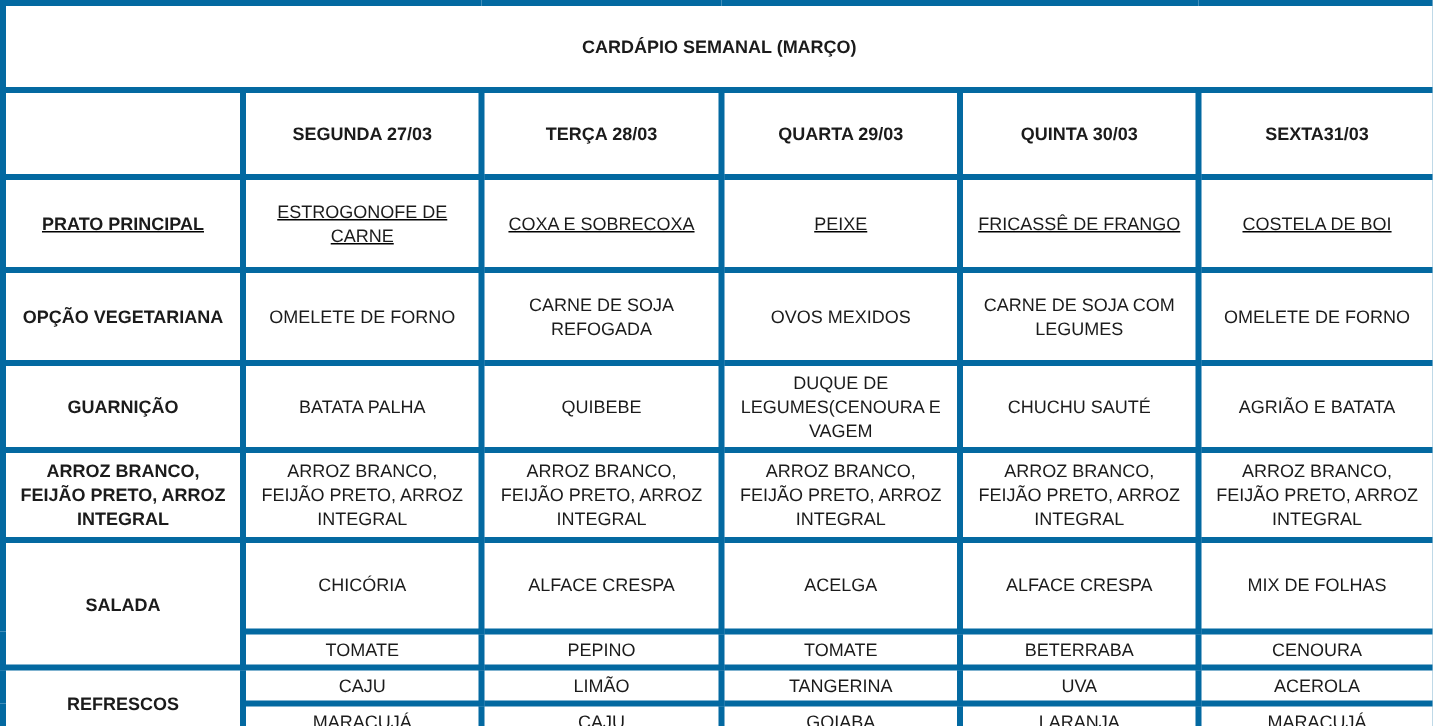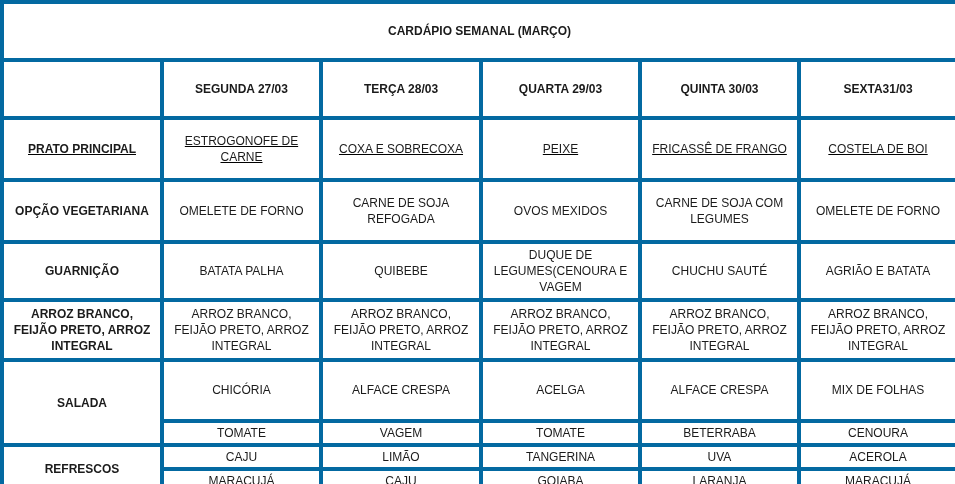--- a/index.html
+++ b/index.html
@@ -114,21 +114,21 @@
   <tr class="r-salada1">
     <td class="bold" rowspan="2">SALADA</td>
     <td>CHICÓRIA</td>
     <td>ALFACE CRESPA</td>
     <td>ACELGA</td>
     <td>ALFACE CRESPA</td>
     <td>MIX DE FOLHAS</td>
   </tr>
   <tr class="r-salada2">
     <td>TOMATE</td>
-    <td>VAGEM</td>
+    <td>PEPINO</td>
     <td>TOMATE</td>
     <td>BETERRABA</td>
     <td>CENOURA</td>
   </tr>
 
   <tr class="r-refr1">
     <td class="bold" rowspan="2">REFRESCOS</td>
     <td>CAJU</td>
     <td>LIMÃO</td>
     <td>TANGERINA</td>

